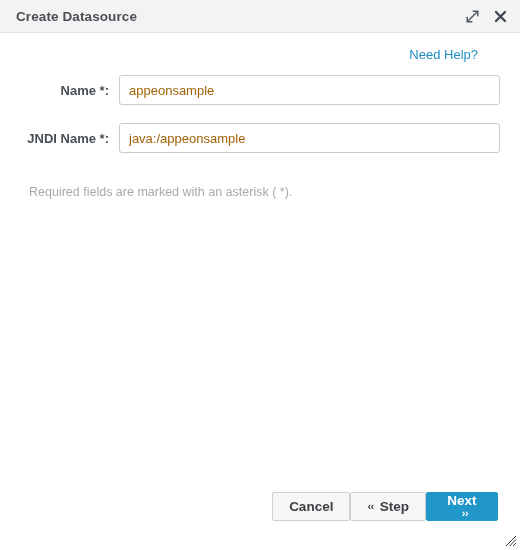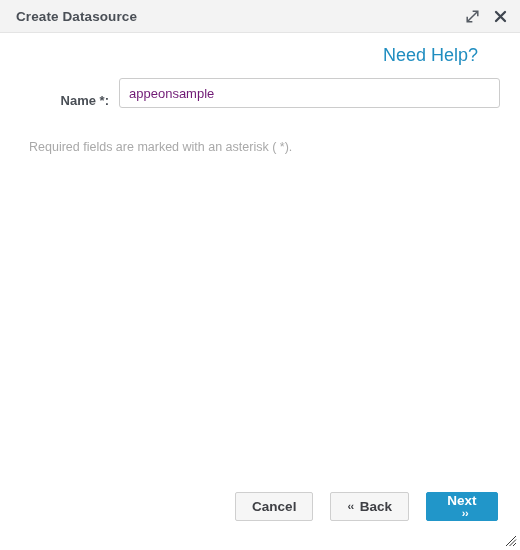--- a/index.html
+++ b/index.html
@@ -78,33 +78,33 @@
     margin-left: 1px;
     white-space: nowrap;
   }
 
   .help-row {
     margin-top: 12px;
     text-align: right;
     padding-right: 22px;
   }
   .help-link {
-    font-size: 18px;
+    font-size: 13px;
     color: #1f8dc0;
     text-decoration: none;
     cursor: pointer;
   }
 
   
   .form {
     margin-top: 12px;
   }
   .form-row {
     display: flex;
-    align-items: flex-end;
+    align-items: center;
     margin-bottom: 18px;
   }
   .form-label {
     width: 99px;
     min-width: 99px;
     text-align: right;
     padding-right: 10px;
     box-sizing: border-box;
     font-size: 13px;
     font-weight: bold;
@@ -118,21 +118,21 @@
   .text-input {
     width: 100%;
     height: 30px;
     box-sizing: border-box;
     border: 1px solid #cccccc;
     border-radius: 3px;
     background: #ffffff;
     padding: 0 9px;
     font-size: 13px;
     font-family: "Liberation Sans", "DejaVu Sans", sans-serif;
-    color: #701a75;
+    color: #a16207;
     outline: none;
   }
   .text-input::placeholder { color: #b3b3b3; }
   .text-input.focused {
     border-color: #c9c9c9;
   }
 
   .note {
     font-size: 12.5px;
     color: #a9a9a9;
@@ -144,21 +144,20 @@
   .footer {
     position: absolute;
     left: 0;
     right: 0;
     bottom: 29px;
     display: flex;
     justify-content: flex-end;
     align-items: center;
     padding-right: 22px;
     box-sizing: border-box;
-    gap: 17px;
   }
   .btn {
     height: 29px;
     min-width: 72px;
     padding: 0 16px;
     box-sizing: border-box;
     font-size: 13.5px;
     font-weight: bold;
     font-family: "Liberation Sans", "DejaVu Sans", sans-serif;
     border-radius: 2px;
@@ -230,33 +229,39 @@
 
     <div class="form">
 
       <div class="form-row">
         <div class="form-label">Name *:</div>
         <div class="form-field">
           <input class="text-input" type="text" value="appeonsample" style="">
         </div>
       </div>
 
+      <div class="form-row">
+        <div class="form-label">JNDI Name *:</div>
+        <div class="form-field">
+          <input class="text-input focused" type="text" autofocus="" value="java:/appeonsample" style="">
+        </div>
+      </div>
 
       <div class="note">Required fields are marked with an asterisk ( *).</div>
     </div>
   </div>
 
   <div class="footer">
     <button class="btn btn-secondary">
       <span>Cancel</span>
     </button>
 
     <button class="btn btn-secondary">
       <span class="chev left">‹‹</span>
-      <span>Back</span>
+      <span>Step</span>
     </button>
 
     <button class="btn btn-primary">
       <span>Next</span>
       <span class="chev right">››</span>
     </button>
   </div>
 
   <div class="resize-grip">
     <svg width="14" height="14" viewBox="0 0 14 14" aria-hidden="true">

